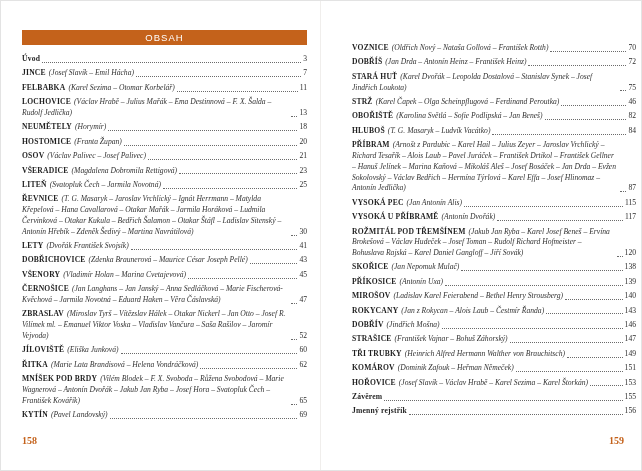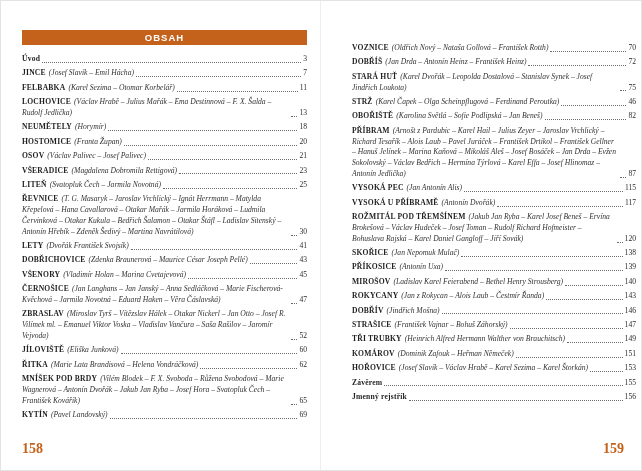--- a/index.html
+++ b/index.html
@@ -28,21 +28,21 @@
   .obsah-bar {
     height: 15px;
     background: #c4621b;
     display: flex;
     align-items: center;
     justify-content: center;
     margin-bottom: 9px;
   }
   .obsah-bar span {
     font-family: "Liberation Sans", sans-serif;
-    font-weight: bold;
+    font-weight: normal;
     font-size: 9.5px;
     letter-spacing: 1px;
     color: #ffffff;
   }
 
   .entries { display: block; }
   .entry {
     display: flex;
     align-items: flex-end;
     margin-bottom: 3.6px;
@@ -67,23 +67,23 @@
     margin: 0 2px 2px 2px;
     height: 1px;
   }
   .pagenum {
     flex: 0 0 auto;
     color: #2b2b2b;
   }
 
   .folio {
     position: absolute;
-    bottom: 13px;
+    bottom: 24px;
     font-weight: bold;
-    font-size: 14px;
+    font-size: 10px;
     color: #c4621b;
     font-family: "Liberation Serif", serif;
   }
   .folio.left-folio  { left: 21px; }
   .folio.right-folio { right: 17px; }
 </style>
 </head>
 <body>
 
 <div class="spread">
@@ -233,20 +233,25 @@
     <span class="leader"></span>
     <span class="pagenum">46</span>
   </div>
 
   <div class="entry">
     <span class="entry-text"><span class="title">OBOŘIŠTĚ</span><span class="names">(Karolina Světlá – Sofie Podlipská – Jan Beneš)</span></span>
     <span class="leader"></span>
     <span class="pagenum">82</span>
   </div>
 
+  <div class="entry">
+    <span class="entry-text"><span class="title">HLUBOŠ</span><span class="names">(T. G. Masaryk – Ludvík Vacátko)</span></span>
+    <span class="leader"></span>
+    <span class="pagenum">84</span>
+  </div>
 
   <div class="entry">
     <span class="entry-text"><span class="title">PŘÍBRAM</span><span class="names">(Arnošt z Pardubic – Karel Hail – Julius Zeyer – Jaroslav Vrchlický – Richard Tesařík – Alois Laub – Pavel Juráček – František Drtikol – František Gellner – Hanuš Jelínek – Marina Kaňová – Mikoláš Aleš – Josef Bosáček – Jan Drda – Evžen Sokolovský – Václav Bedřich – Hermína Týrlová – Karel Effa – Josef Hlinomaz – Antonín Jedlička)</span></span>
     <span class="leader"></span>
     <span class="pagenum">87</span>
   </div>
 
   <div class="entry">
     <span class="entry-text"><span class="title">VYSOKÁ PEC</span><span class="names">(Jan Antonín Alis)</span></span>
     <span class="leader"></span>

